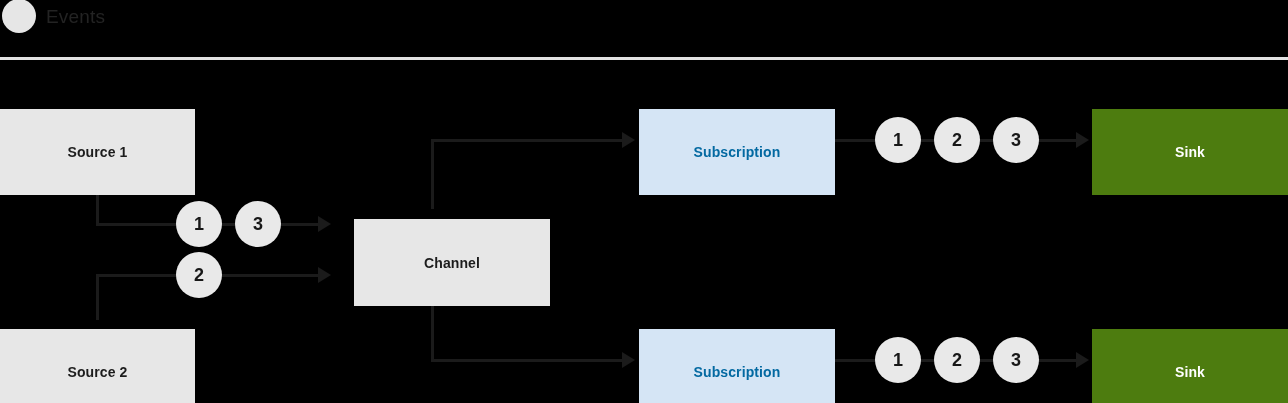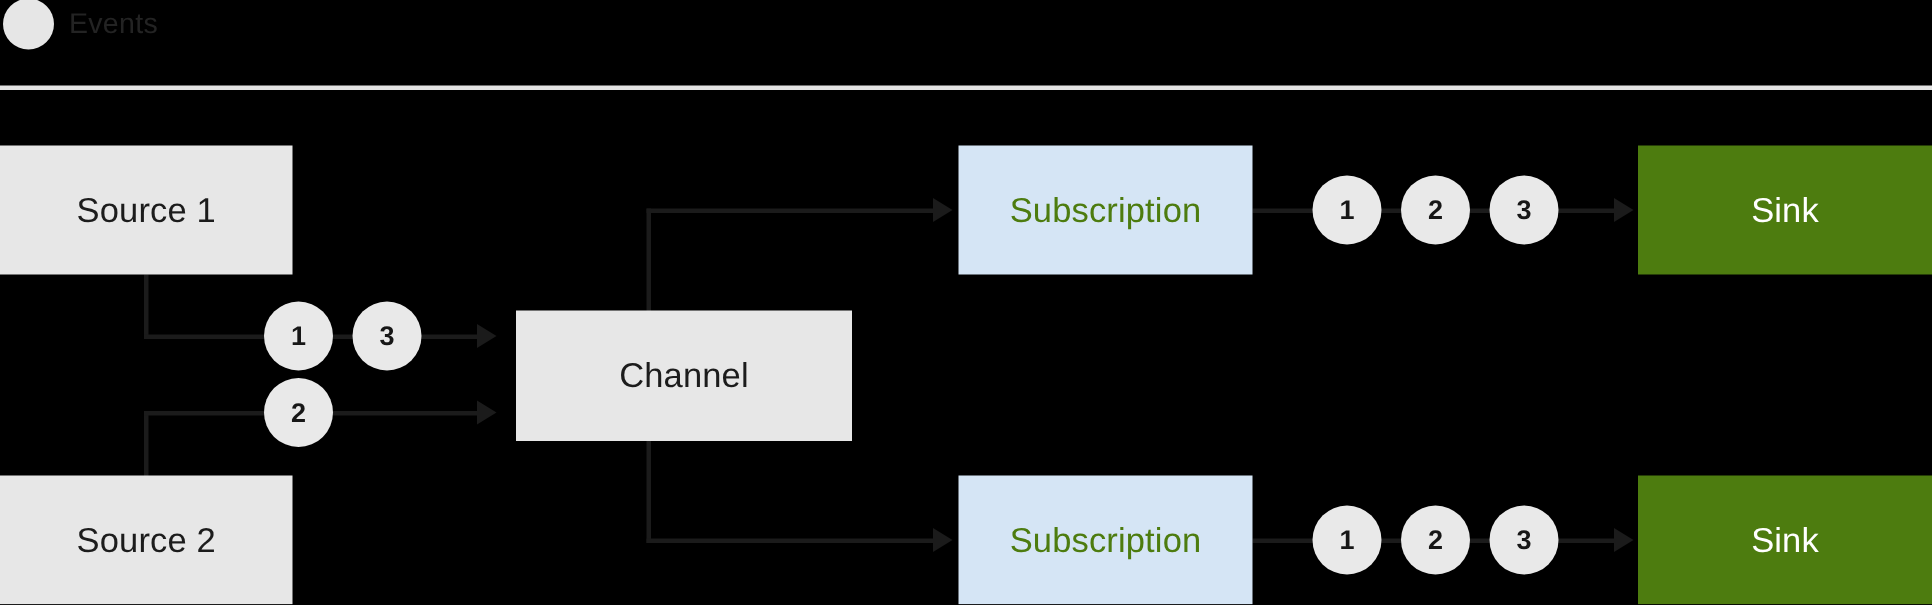--- a/index.html
+++ b/index.html
@@ -48,33 +48,34 @@
     height: 3px;
     background: #e3e3e3;
   }
 
   
   .node {
     position: absolute;
     display: flex;
     align-items: center;
     justify-content: center;
-    font-size: 23px;
-    font-weight: 400;
+    font-size: 14px;
+    font-weight: 700;
     letter-spacing: 0.1px;
     text-align: center;
     box-sizing: border-box;
+    margin-top: 12px;
   }
   .node.gray   { background: #e7e7e7; color: #1c1c1c; }
-  .node.lblue  { background: #d5e5f5; color: #4d7c0f; }
+  .node.lblue  { background: #d5e5f5; color: #0369a1; }
   .node.blue   { background: #4d7c0f; color: #ffffff; }
 
   .n-source1 { left: 0px;    top: 97px;  width: 195px; height: 86px; }
   .n-source2 { left: 0px;    top: 317px; width: 195px; height: 86px; }
-  .n-channel { left: 344px;  top: 207px; width: 224px; height: 87px; }
+  .n-channel { left: 354px;  top: 207px; width: 196px; height: 87px; }
   .n-sub1    { left: 639px;  top: 97px;  width: 196px; height: 86px; }
   .n-sub2    { left: 639px;  top: 317px; width: 196px; height: 86px; }
   .n-sink1   { left: 1092px; top: 97px;  width: 196px; height: 86px; }
   .n-sink2   { left: 1092px; top: 317px; width: 196px; height: 86px; }
 
   
   .line {
     position: absolute;
     background: #1b1b1b;
   }

